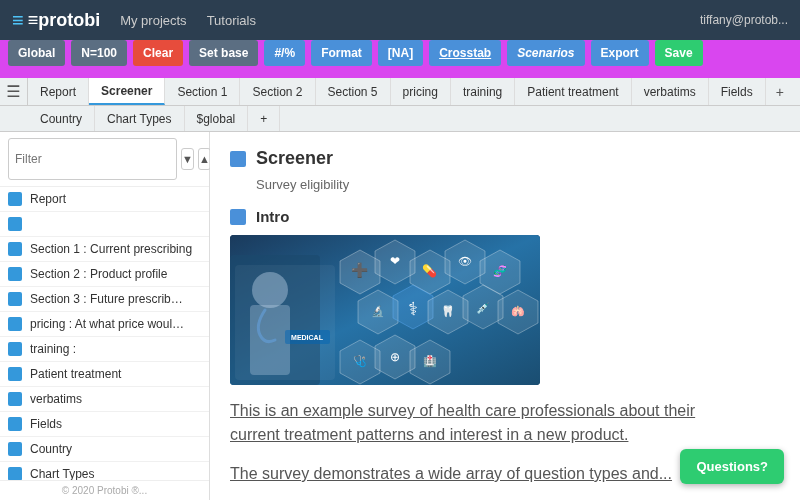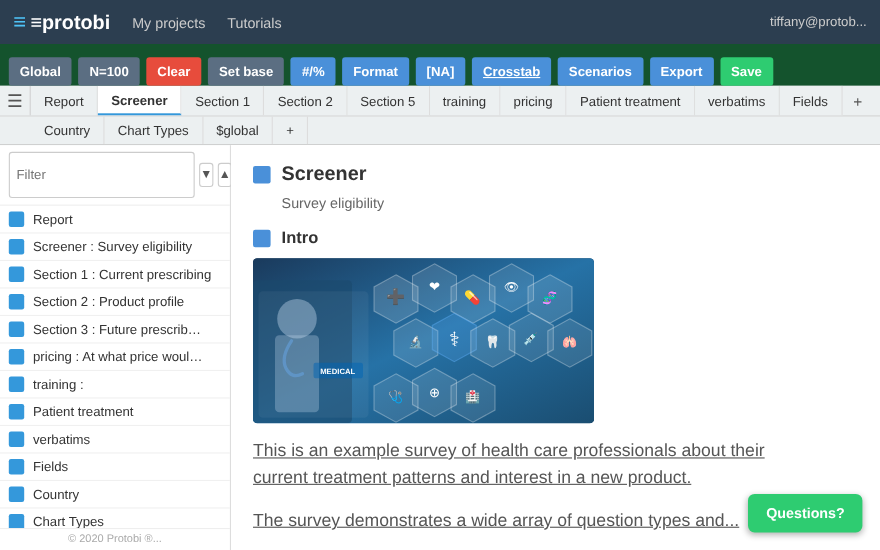--- a/index.html
+++ b/index.html
@@ -36,24 +36,24 @@
       text-decoration: none;
       font-size: 13px;
     }
     .user-email {
       color: #ccc;
       font-size: 12px;
     }
 
     
     .toolbar {
-      background: #14532d;
+      background: #d946ef;
       height: 38px;
       display: flex;
-      align-items: flex-end;
+      align-items: flex-start;
       padding: 0 8px;
       gap: 6px;
     }
     .btn {
       height: 26px;
       padding: 0 10px;
       border: none;
       border-radius: 3px;
       cursor: pointer;
       font-size: 12px;
@@ -61,21 +61,21 @@
       color: white;
     }
     .btn-global { background: #5b6e82; }
     .btn-n100 { background: #5b6e82; }
     .btn-clear { background: #e74c3c; }
     .btn-setbase { background: #5b6e82; }
     .btn-hash { background: #4a90d9; }
     .btn-format { background: #4a90d9; }
     .btn-na { background: #4a90d9; }
     .btn-crosstab { background: #4a90d9; text-decoration: underline; }
-    .btn-scenarios { background: #4a90d9; }
+    .btn-scenarios { background: #4a90d9; font-style: italic; }
     .btn-export { background: #4a90d9; }
     .btn-save { background: #2ecc71; }
 
     
     .section-tabs {
       background: #ecf0f1;
       height: 28px;
       display: flex;
       align-items: stretch;
       border-bottom: 1px solid #ccc;
@@ -317,22 +317,22 @@
   <button class="btn btn-save">Save</button>
 </div>
 
 <div class="section-tabs">
   <div class="collapse-btn">☰</div>
   <div class="tab">Report</div>
   <div class="tab active">Screener</div>
   <div class="tab">Section 1</div>
   <div class="tab">Section 2</div>
   <div class="tab">Section 5</div>
+  <div class="tab">pricing</div>
   <div class="tab">training</div>
-  <div class="tab">pricing</div>
   <div class="tab">Patient treatment</div>
   <div class="tab">verbatims</div>
   <div class="tab">Fields</div>
   <div class="tab-add">+</div>
 </div>
 
 <div class="sub-tabs">
   <div class="sub-tab">Country</div>
   <div class="sub-tab">Chart Types</div>
   <div class="sub-tab">$global</div>
@@ -347,21 +347,20 @@
       <button class="filter-btn">▼</button>
       <button class="filter-btn">▲</button>
     </div>
     <div class="sidebar-items">
       <div class="sidebar-item">
         <div class="color-box" style="background:#3498db"></div>
         <span>Report</span>
       </div>
       <div class="sidebar-item">
         <div class="color-box" style="background:#3498db"></div>
-        <span>Screener : Survey eligibility</span>
       </div>
       <div class="sidebar-item">
         <div class="color-box" style="background:#3498db"></div>
         <span>Section 1 : Current prescribing</span>
       </div>
       <div class="sidebar-item">
         <div class="color-box" style="background:#3498db"></div>
         <span>Section 2 : Product profile</span>
       </div>
       <div class="sidebar-item">

